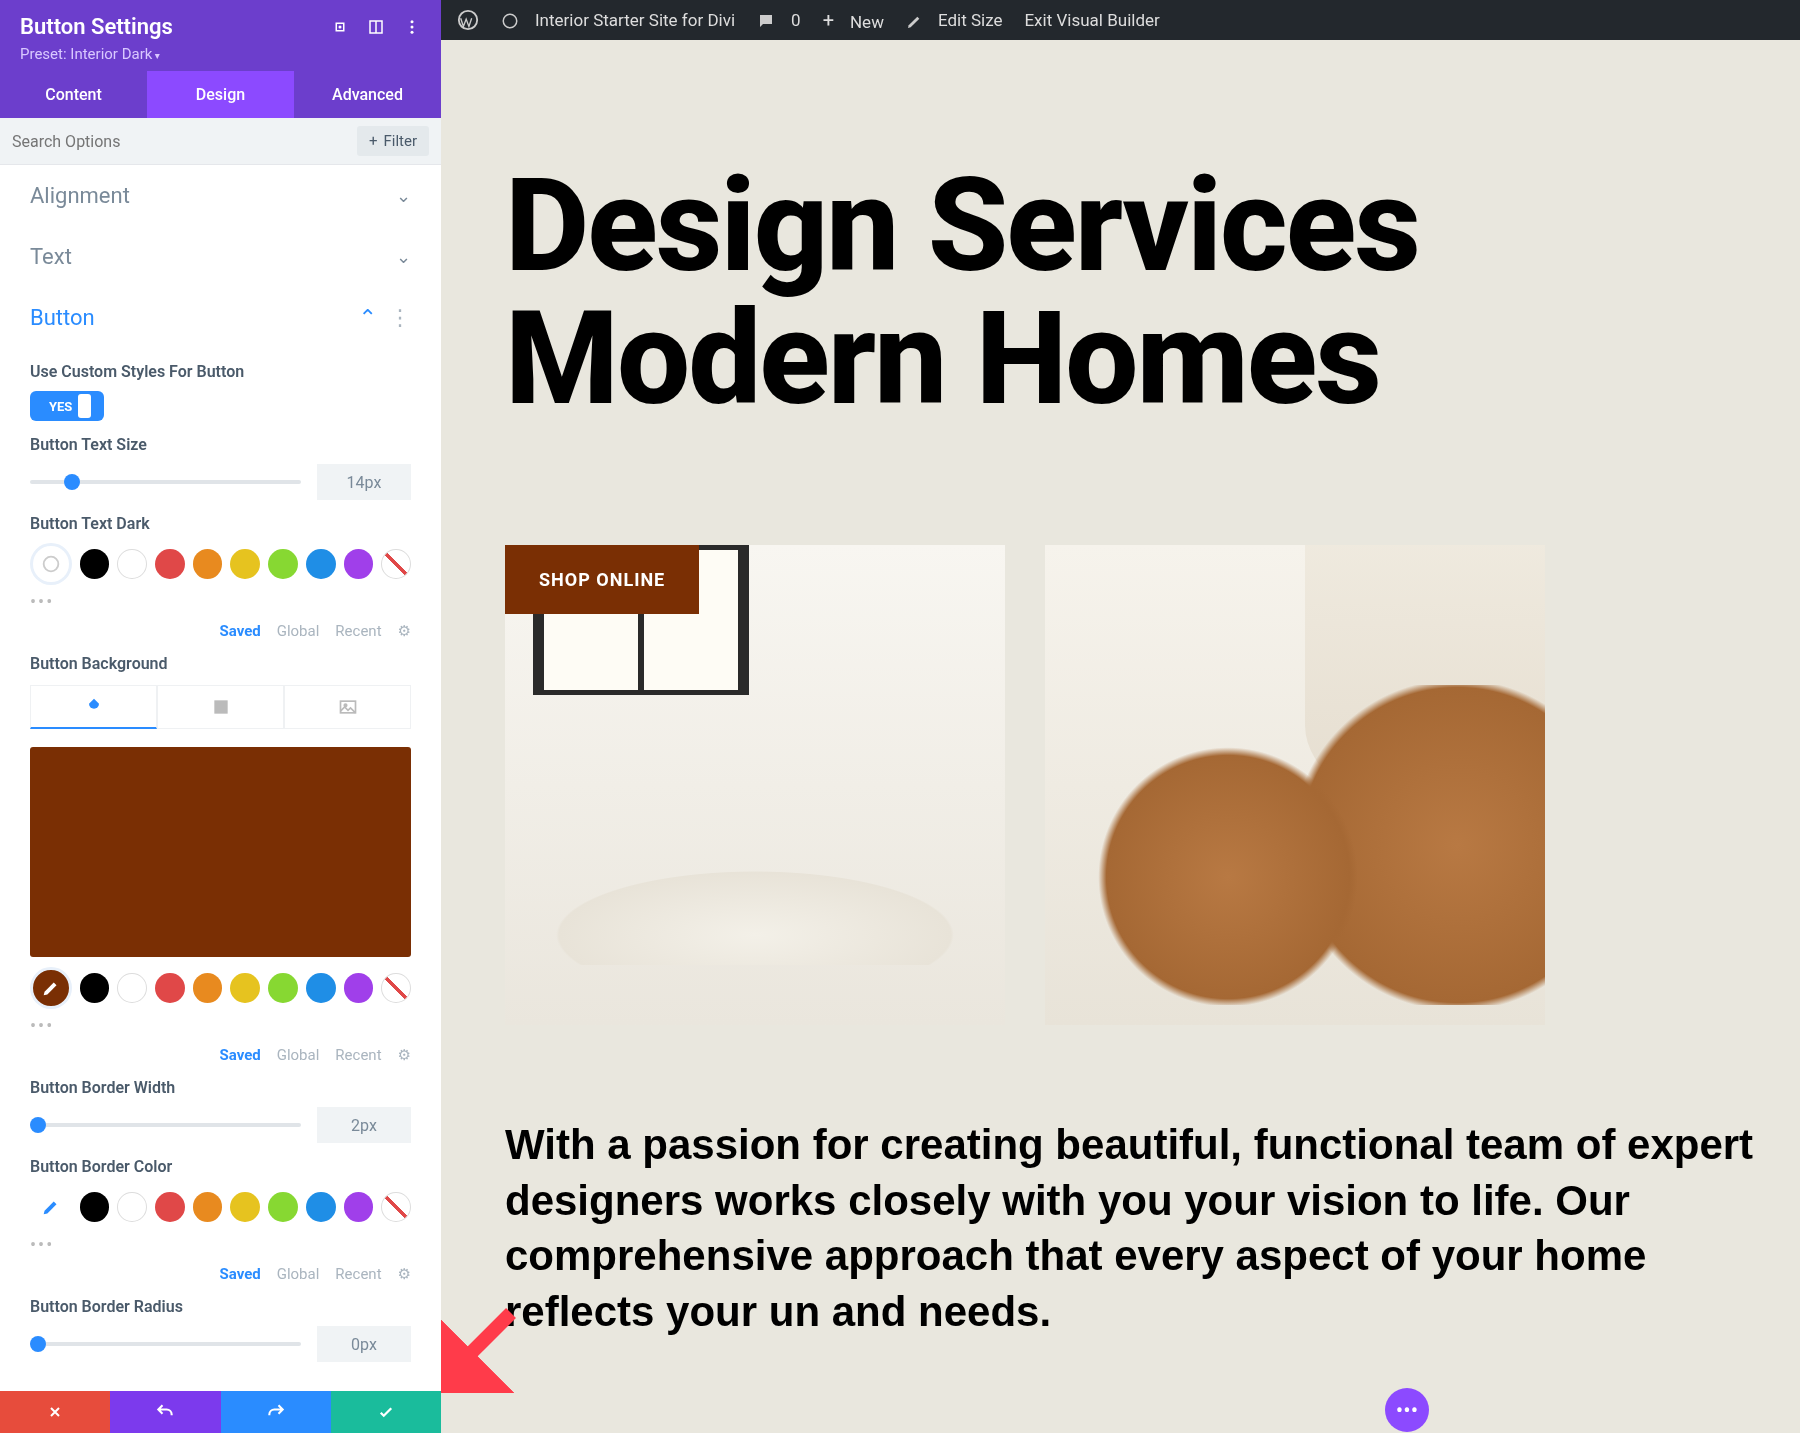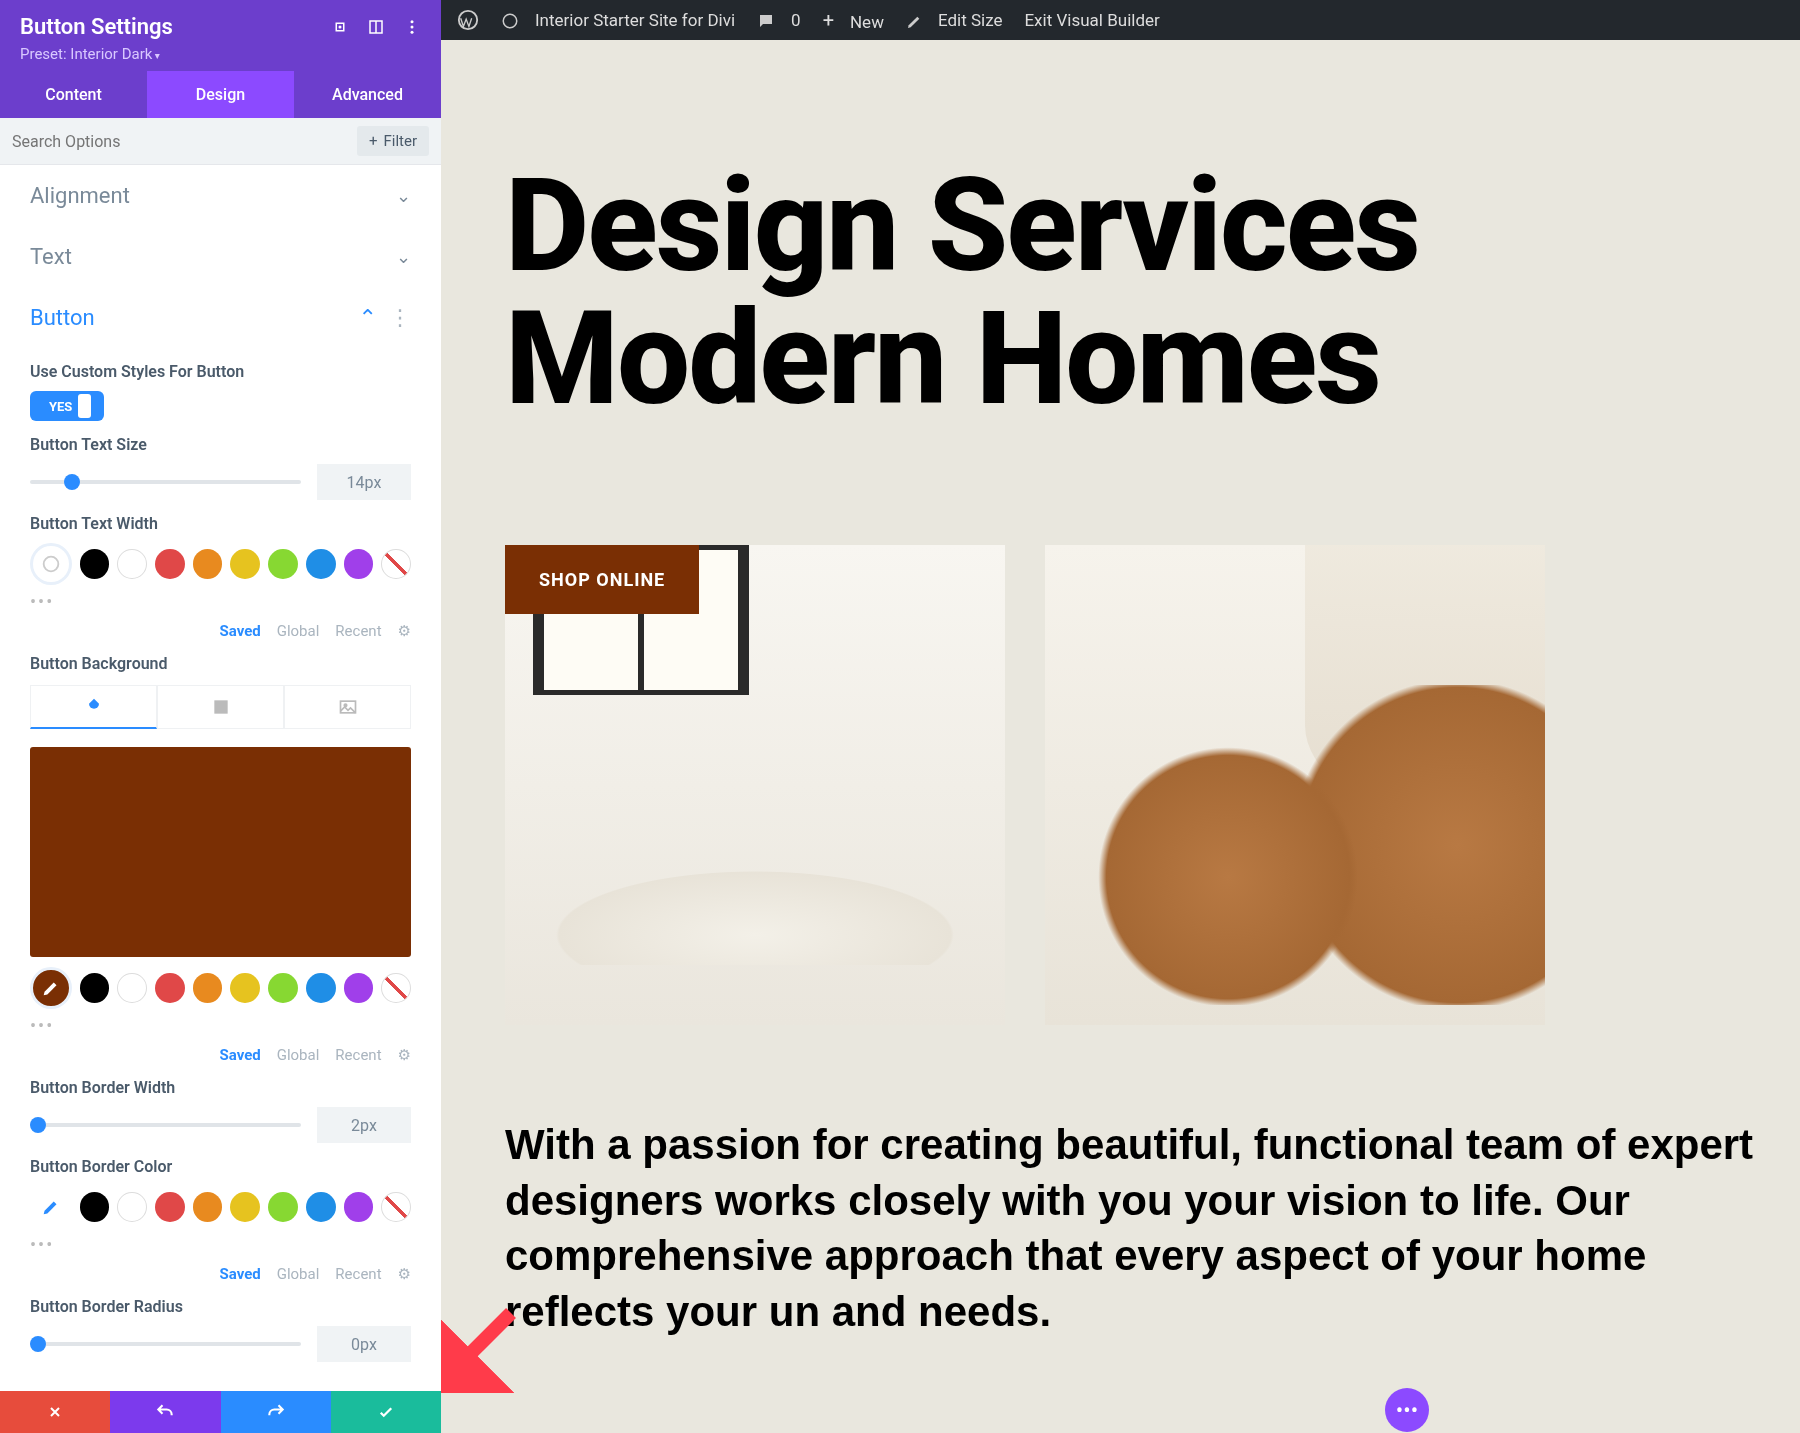--- a/index.html
+++ b/index.html
@@ -152,21 +152,21 @@
         </div>
 
         <div class="lbl">Button Text Size</div>
         <div class="slider-row">
           <div class="slider">
               <div class="slider-thumb" style="left:34px"></div>
             </div>
           <div class="slider-val">14px</div>
         </div>
 
-        <div class="lbl">Button Text Width</div>
+        <div class="lbl">Button Text Dark</div>
         <div class="swatch-row">
           <div class="swatch-big" style="background:#fff">
               <svg viewBox="0 0 24 24" fill="none" stroke="#ccc" stroke-width="2">
                 <circle cx="12" cy="12" r="8"></circle>
               </svg>
             </div>
           <div class="swatch black"></div>
           <div class="swatch white"></div>
           <div class="swatch red"></div>
           <div class="swatch orange"></div>

